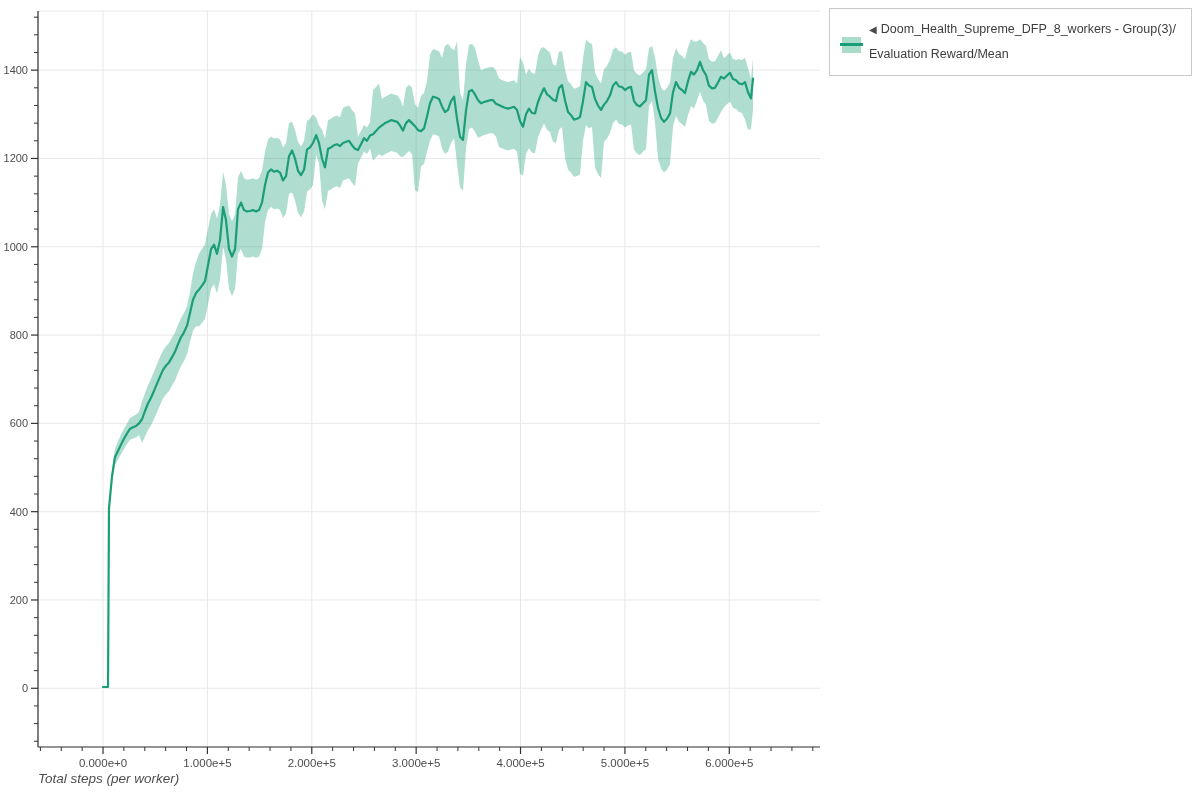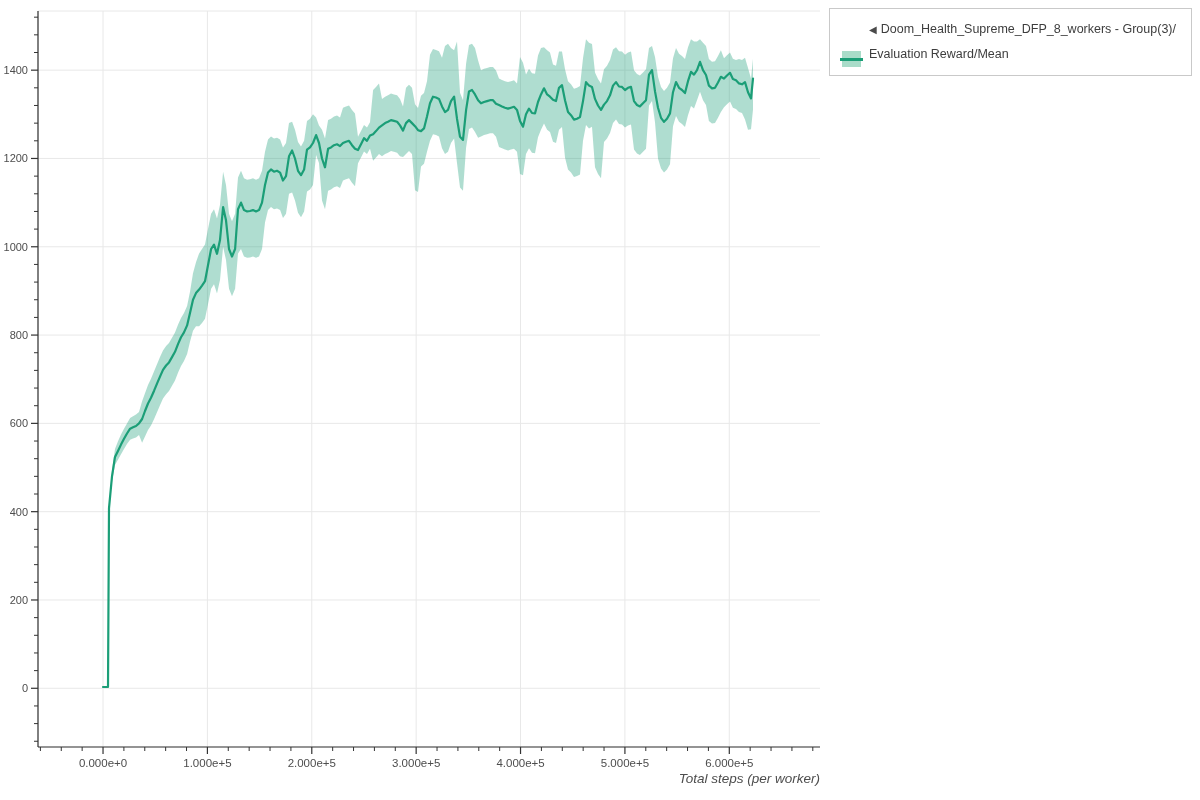--- a/index.html
+++ b/index.html
@@ -2,25 +2,25 @@
 <html><head>
 <meta charset="utf-8">
 <style>
   html,body{margin:0;padding:0;background:#ffffff;}
   body{width:1200px;height:800px;font-family:"Liberation Sans",sans-serif;}
   .stage{position:relative;width:1200px;height:800px;background:#fff;overflow:hidden;}
   svg{position:absolute;left:0;top:0;}
   svg text{font-family:"Liberation Sans",sans-serif;}
   .x-tick-label{font-size:11.5px;fill:#4d4d4d;}
   .y-tick-label{font-size:11px;fill:#4d4d4d;}
-  .axis-title{position:absolute;left:38px;top:771px;width:782px;text-align:right;
+  .axis-title{position:absolute;left:38px;top:771px;width:782px;text-align:left;
               font-style:italic;font-size:13.5px;color:#4d4d4d;}
   .legend{position:absolute;top:8px;left:829px;width:363px;box-sizing:border-box;
           background:#fff;border:1px solid #c9c9c9;padding:8px 10px;}
-  .legend-item{display:flex;align-items:flex-end;}
+  .legend-item{display:flex;align-items:center;}
   .swatch{position:relative;width:19px;height:16px;flex:0 0 19px;margin:5px 8px 0 2px;}
   .swatch-band{position:absolute;left:0;right:0;top:0;bottom:0;}
   .swatch-line{position:absolute;left:-2px;right:-2px;top:6.5px;height:3px;}
   .legend-label{font-size:12.5px;line-height:25px;color:#3d3d3d;width:322px;
                 word-break:break-all;overflow-wrap:anywhere;}
   .tri{font-size:10px;color:#4a4a4a;margin-right:4px;}
 </style>
 </head>
 <body>
 

